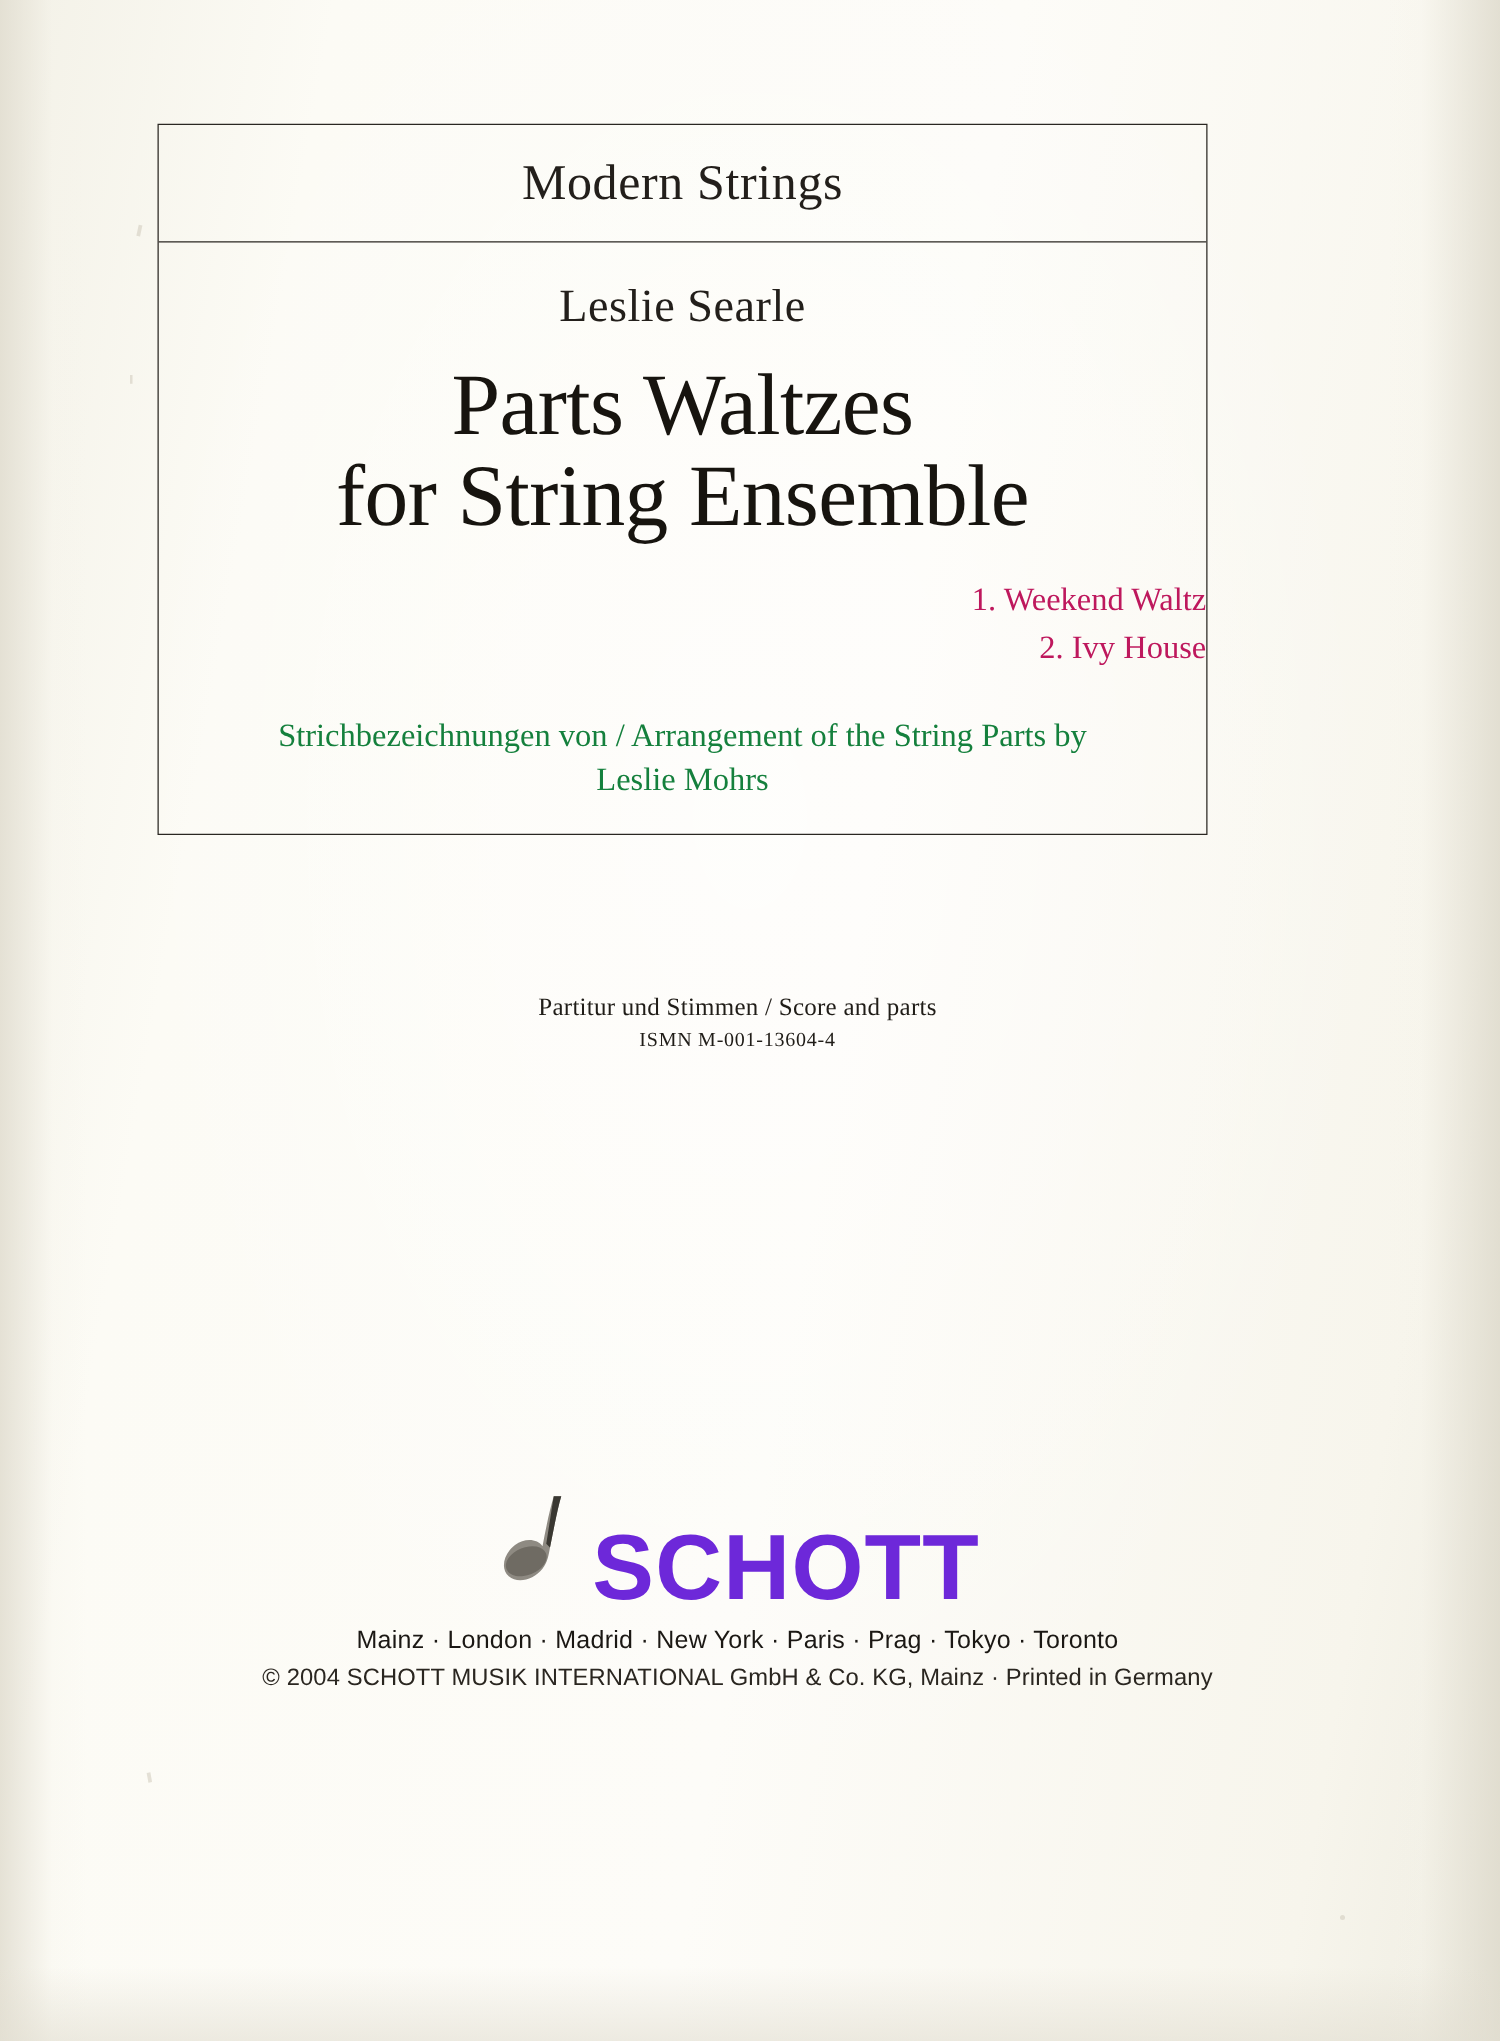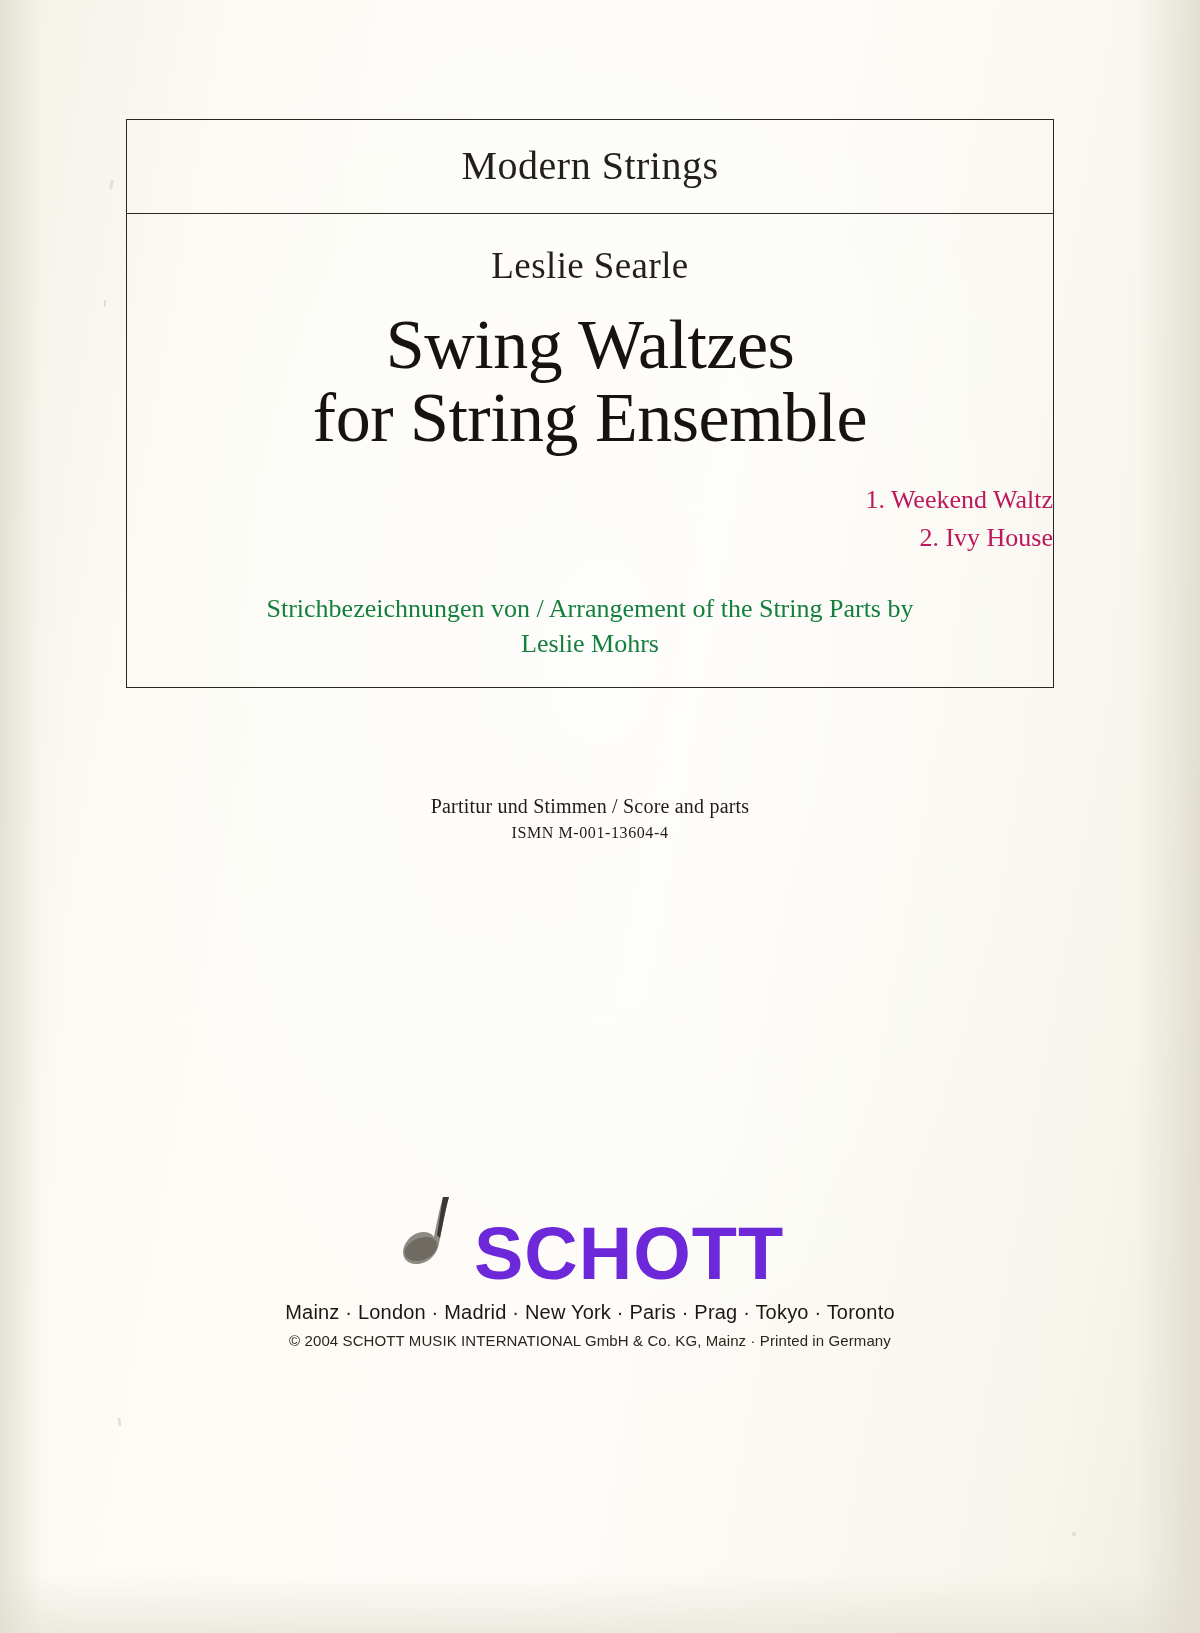--- a/index.html
+++ b/index.html
@@ -47,22 +47,22 @@
   .content {
     position: relative;
     width: 1200px;
     height: 1633px;
   }
 
   
   .title-frame {
     position: absolute;
     left: 126px;
-    top: 119px;
-    width: 928px;
+    top: 99px;
+    width: 840px;
     border: 1.6px solid #2a2722;
     box-sizing: border-box;
     background: transparent;
   }
   .series-band {
     border-bottom: 1.6px solid #2a2722;
     text-align: center;
     padding: 22px 0 24px 0;
   }
   .series-title {
@@ -148,21 +148,21 @@
   .cities {
     margin-top: 10px;
     font-family: "Liberation Sans", sans-serif;
     font-size: 20px;
     color: #1b1814;
     letter-spacing: 0.2px;
   }
   .copyright {
     margin-top: 8px;
     font-family: "Liberation Sans", sans-serif;
-    font-size: 15px;
+    font-size: 19px;
     color: #2a2620;
     letter-spacing: 0.1px;
   }
 
   .speck {
     position: absolute;
     background: #cfcabb;
     opacity: 0.55;
     pointer-events: none;
   }
@@ -177,21 +177,21 @@
 
 <div class="content">
 
   <div class="title-frame">
     <div class="series-band">
       <div class="series-title">Modern Strings</div>
     </div>
     <div class="inner-block">
       <div class="composer">Leslie Searle</div>
       <div class="work-title">
-        <span>Swing Waltzes</span>
+        <span>Parts Waltzes</span>
         <span class="line2">for String Ensemble</span>
       </div>
       <div class="movements">
         <div>1. Weekend Waltz</div>
         <div>2. Ivy House</div>
       </div>
       <div class="arranger">
         <div>Strichbezeichnungen von / Arrangement of the String Parts by</div>
         <div>Leslie Mohrs</div>
       </div>

